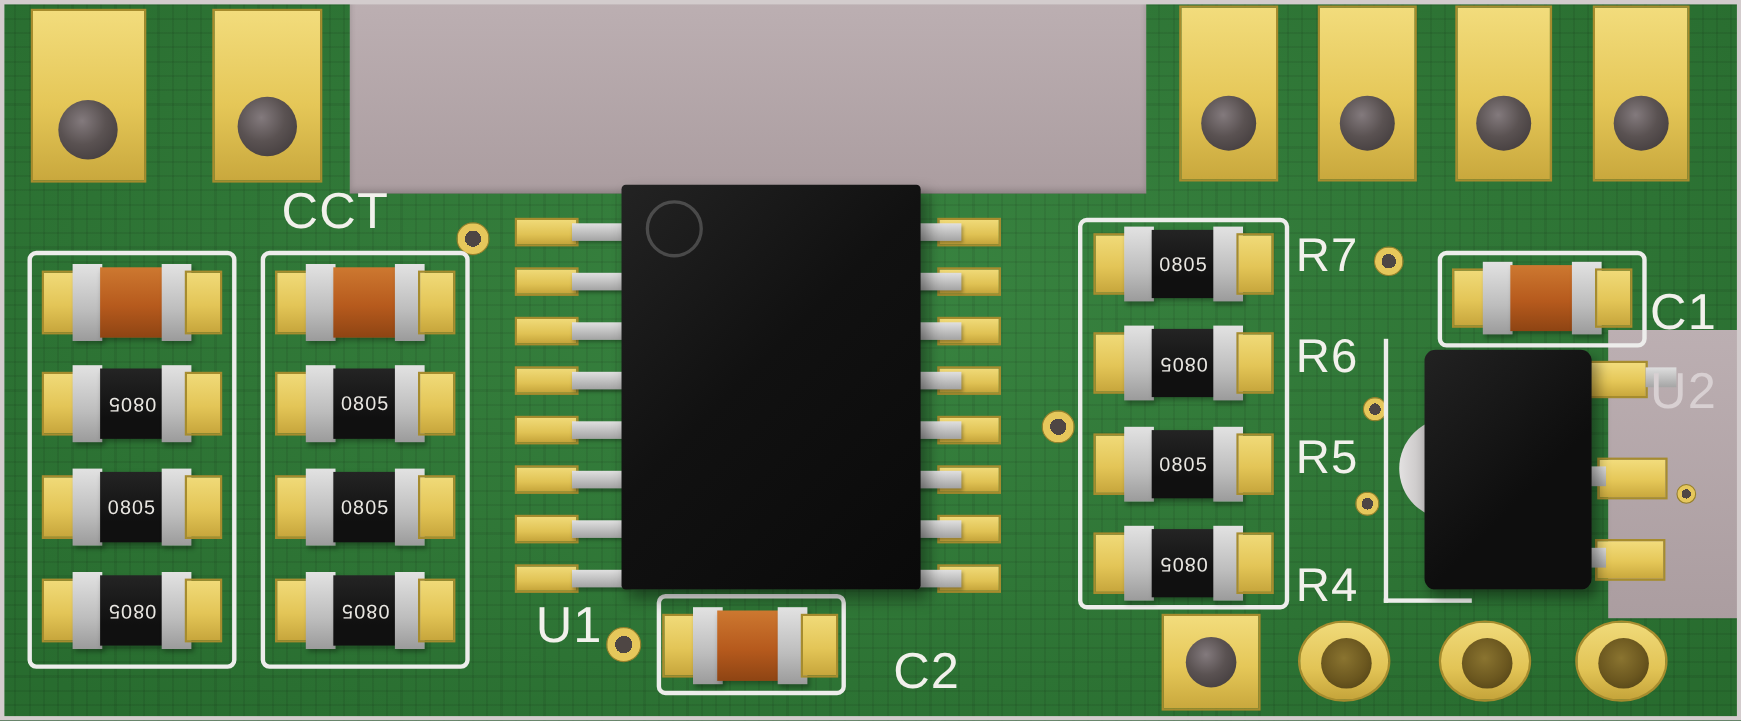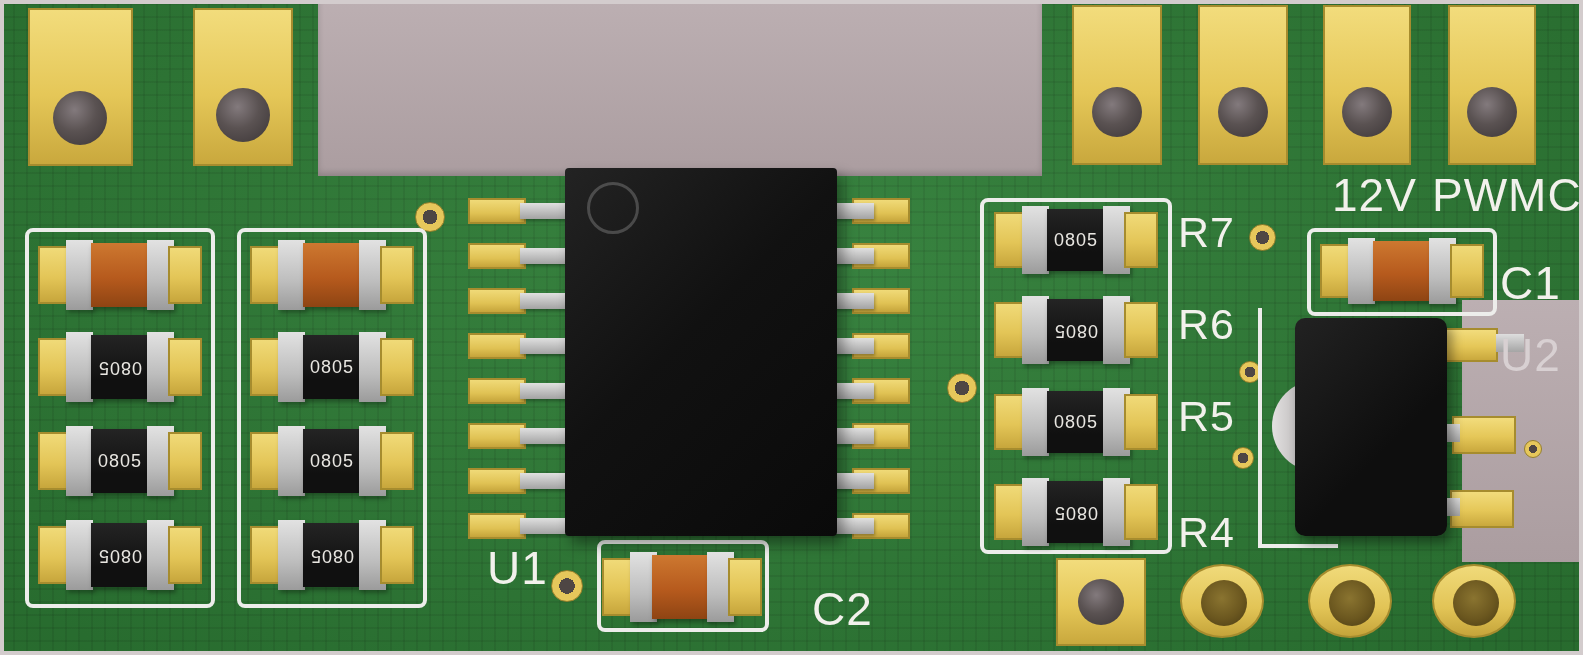--- a/index.html
+++ b/index.html
@@ -98,22 +98,21 @@
 
   <div class="pad-rect" style="left:1072px;top:5px;width:90px;height:160px;"></div>
   <div class="hole" style="left:1092px;top:87px;width:50px;height:50px;"></div>
   <div class="pad-rect" style="left:1198px;top:5px;width:90px;height:160px;"></div>
   <div class="hole" style="left:1218px;top:87px;width:50px;height:50px;"></div>
   <div class="pad-rect" style="left:1323px;top:5px;width:88px;height:160px;"></div>
   <div class="hole" style="left:1342px;top:87px;width:50px;height:50px;"></div>
   <div class="pad-rect" style="left:1448px;top:5px;width:88px;height:160px;"></div>
   <div class="hole" style="left:1467px;top:87px;width:50px;height:50px;"></div>
 
-  <div class="silk silk-big" style="left:1332px;top:168px;">12V</div>
-  <div class="silk silk-big" style="left:1432px;top:168px;">PWMC</div>
+  <div class="silk silk-big" style="left:256px;top:164px;">CCT</div>
 
   <div class="outline" style="left:25px;top:228px;width:190px;height:380px;"></div>
   <div class="chip cap" style="left:38px;top:240px;">
     <div class="cpad l"></div>
     <div class="cend l"></div>
     <div class="cbody"></div>
     <div class="cend r"></div>
     <div class="cpad r"></div>
   </div>
   <div class="chip res" style="left:38px;top:332px;">

